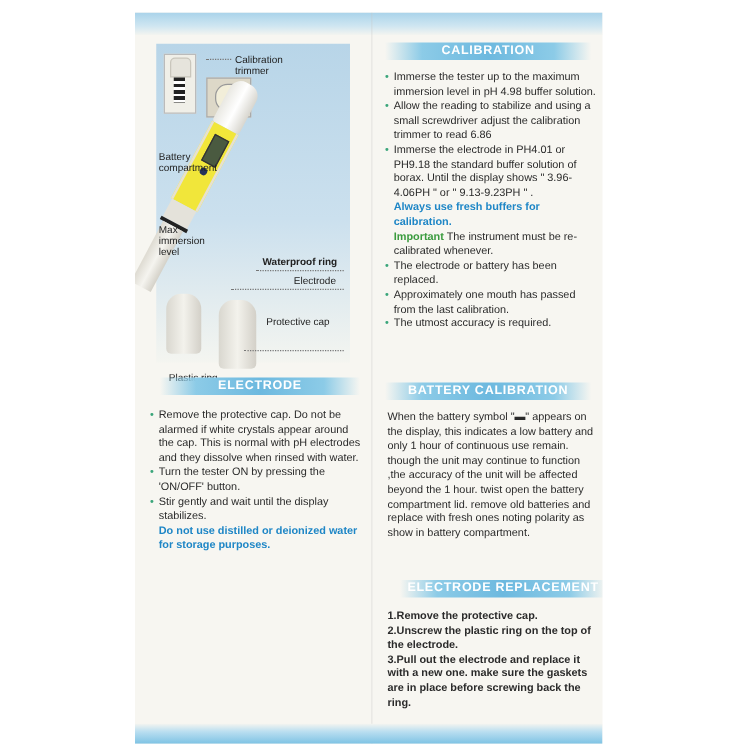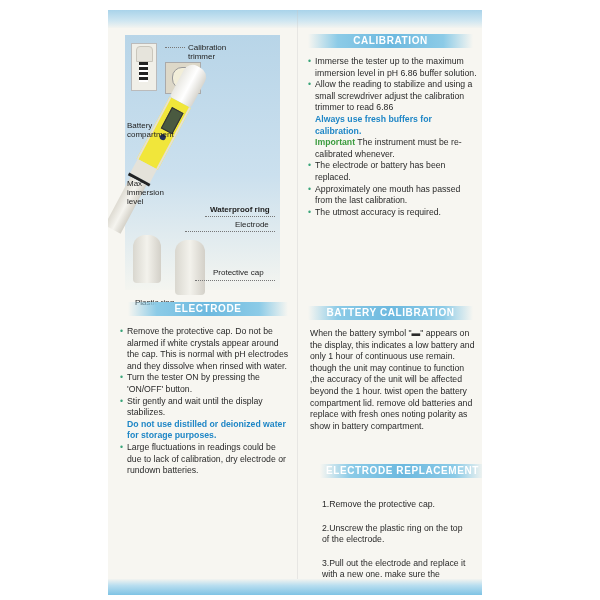--- a/index.html
+++ b/index.html
@@ -42,21 +42,21 @@
                   background: linear-gradient(90deg, rgba(120,190,225,0) 0%, #8ccbe7 18%, #6db9df 50%, #8ccbe7 82%, rgba(120,190,225,0) 100%); }
 
   .text-block { position: absolute; font-size: 8.7px; line-height: 11.6px; color: #2a2a2a; }
   .text-block ul { list-style: none; padding: 0; margin: 0; }
   .text-block li { position: relative; padding-left: 7px; }
   .text-block li::before { content: "•"; position: absolute; left: 0; top: 0; color: #3aa57a; }
   .blue-note { color: #1e86c6; font-weight: bold; padding-left: 7px; }
   .important { padding-left: 7px; }
   .important b { color: #3a9b3e; }
   .para { margin: 0; }
-  .steps div { margin: 12px; }
+  .steps div { margin: 0; font-weight: bold; }
 </style>
 </head>
 <body>
 
 <div class="page">
   <div class="band-top"></div>
   <div class="fold"></div>
 
   <div class="col col-left">
     <div class="photo">
@@ -85,47 +85,45 @@
       <div class="lead" style="left:40px;top:12px;width:20px;"></div>
       <div class="plabel" style="left:2px;top:86px;white-space:pre;">Battery
 compartment</div>
       <div class="plabel" style="left:2px;top:144px;white-space:pre;">Max
 immersion
 level</div>
       <div class="plabel" style="left:85px;top:170px;font-weight:bold;">Waterproof ring</div>
       <div class="lead" style="left:80px;top:181px;width:70px;"></div>
       <div class="plabel" style="left:110px;top:185px;">Electrode</div>
       <div class="lead" style="left:60px;top:196px;width:90px;"></div>
-      <div class="plabel" style="left:88px;top:233px;">Protective cap</div>
+      <div class="plabel" style="left:88px;top:218px;">Protective cap</div>
       <div class="lead" style="left:70px;top:245px;width:80px;"></div>
       <div class="plabel" style="left:10px;top:263px;">Plastic ring</div>
     </div>
 
     <div class="section-head" style="left:20px;top:292px;width:160px;">ELECTRODE</div>
 
     <div class="text-block" style="left:12px;top:316px;width:172px;">
       <ul>
         <li>Remove the protective cap. Do not be alarmed if white crystals appear around the cap. This is normal with pH electrodes and they dissolve when rinsed with water.</li>
         <li>Turn the tester ON by pressing the 'ON/OFF' button.</li>
         <li>Stir gently and wait until the display stabilizes.</li>
       </ul>
       <div class="blue-note">Do not use distilled or deionized water for storage purposes.</div>
-      <ul>
-        <li>Large fluctuations in readings could be due to lack of calibration, dry electrode or rundown  batteries.</li>
-      </ul>
     </div>
   </div>
 
   <div class="col col-right">
     <div class="section-head" style="left:10px;top:24px;width:165px;">CALIBRATION</div>
 
     <div class="text-block" style="left:10px;top:46px;width:172px;">
       <ul>
-        <li>Immerse the tester up to the maximum immersion level in pH 6.86 buffer solution.</li>
+        <li>Immerse the tester up to the maximum immersion level in pH 4.98 buffer solution.</li>
         <li>Allow the reading to stabilize and using a small screwdriver adjust the calibration trimmer to read 6.86</li>
+        <li>Immerse the electrode in PH4.01 or PH9.18 the standard buffer solution of borax. Until the display shows  " 3.96-4.06PH " or " 9.13-9.23PH " .</li>
       </ul>
       <div class="blue-note">Always use fresh buffers for calibration.</div>
       <div class="important"><b>Important</b><span> The instrument must be re-calibrated whenever.</span></div>
       <ul>
         <li>The electrode or battery has been replaced.</li>
         <li>Approximately one mouth has passed from the last calibration.</li>
         <li>The utmost accuracy is required.</li>
       </ul>
     </div>
 

